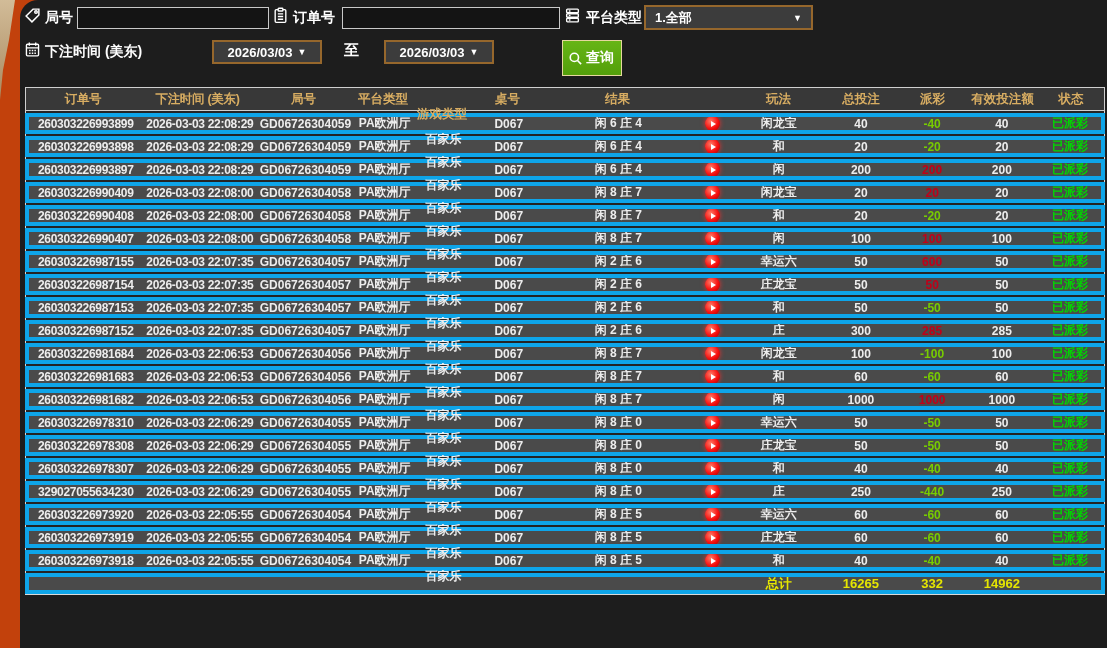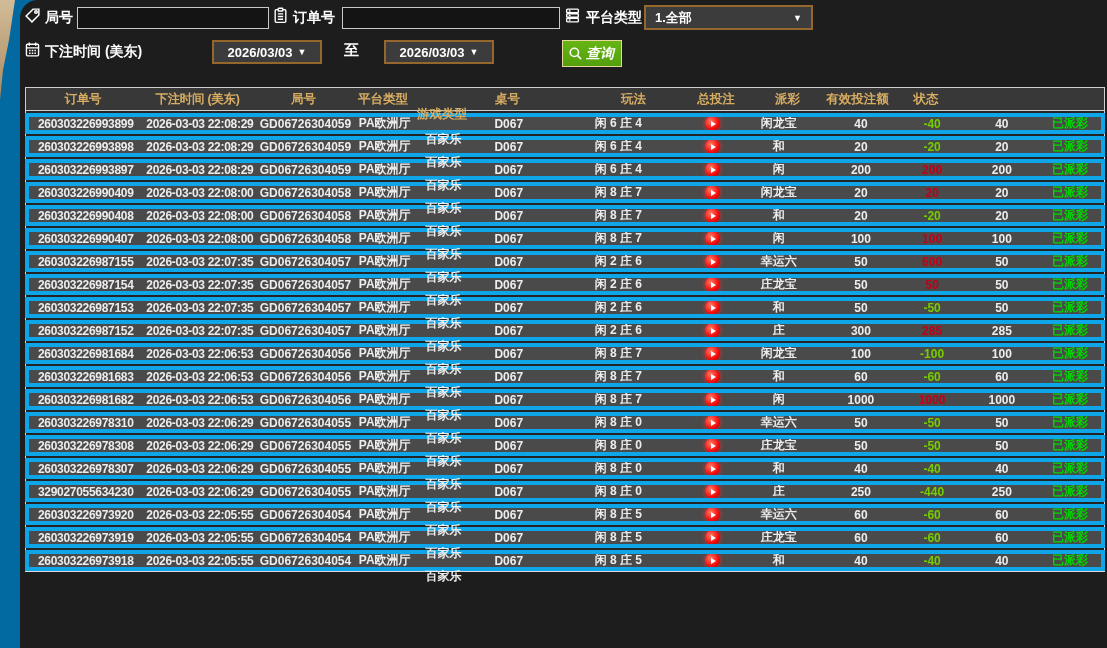--- a/index.html
+++ b/index.html
@@ -1,36 +1,36 @@
 <!DOCTYPE html>
 <html><head>
 <meta charset="utf-8">
 <style>
   html,body{margin:0;padding:0;background:#000;}
-  .stage{position:relative;width:1107px;height:648px;background:#0369a1;overflow:hidden;
+  .stage{position:relative;width:1107px;height:648px;background:#c2410c;overflow:hidden;
          font-family:"Liberation Sans","DejaVu Sans",sans-serif;-webkit-font-smoothing:antialiased;}
   
   .wedge{position:absolute;left:0;top:0;width:15px;height:100px;
          background:linear-gradient(180deg,#d2bc98,#a98a60);
          clip-path:polygon(0 0,100% 0,60% 40%,20% 70%,0 100%);}
   .panel{position:absolute;left:20px;top:0;width:1087px;height:648px;background:#1d1d1d;
          border-top-left-radius:18px;}
   
   .abs{position:absolute;}
   .lbl{color:#fff;font-weight:bold;font-size:14px;line-height:16px;white-space:nowrap;}
   .ficon{width:17px;height:17px;display:block;}
   .txt{position:absolute;background:#141414;border:1px solid #c9c9c9;height:20px;
        color:#eee;font-size:12px;padding:0 5px;box-sizing:content-box;outline:none;}
   .select{position:absolute;background:#3c3c3c;border:2px solid #96672c;display:flex;
           align-items:center;color:#fff;font-weight:bold;font-size:13px;box-sizing:border-box;
           cursor:default;}
   .select .arrow{margin-left:auto;font-size:9px;color:#fff;}
   .qbtn{position:absolute;display:flex;align-items:center;gap:3px;background:linear-gradient(#66b515,#539f0b);
-        border:1px solid #e6d79e;color:#fff;font-weight:bold;font-size:14px;height:27px;
-        padding:0 7px 0 5px;cursor:pointer;font-style:italic;}
+        border:1px solid #e6d79e;color:#fff;font-weight:bold;font-size:14px;height:36px;
+        padding:0 7px 0 5px;cursor:pointer;}
   
   .table{position:absolute;left:25px;top:88px;width:1078px;background:#242424;
          border:1px solid #d9d9d9;border-top:none;box-sizing:content-box;}
   .thead{display:flex;height:22px;background:#383838;border:1px solid #cfcfcf;
          margin:-1px -1px 0 -1px;align-items:center;}
   .row{display:flex;height:21px;margin-top:2px;background:#4a4a4a;border:4px solid #0ea5e9;
        margin-left:-1px;margin-right:-1px;align-items:center;box-sizing:border-box;}
   .row:last-child{margin-bottom:0;}
   .cell{display:flex;align-items:center;justify-content:center;text-align:center;
         font-size:12px;font-weight:bold;color:#ededed;overflow:hidden;white-space:nowrap;
@@ -126,20 +126,21 @@
   </button>
 
   <div class="table">
     <div class="thead" id="thead">
         <span class="cell c1">订单号</span>
         <span class="cell c2">下注时间 (美东)</span>
         <span class="cell c3">局号</span>
         <span class="cell c4">平台类型</span>
         <span class="cell c5">游戏类型</span>
         <span class="cell c6">桌号</span>
+        <span class="cell c7">结果</span>
         <span class="cell c8"></span>
         <span class="cell c9">玩法</span>
         <span class="cell c10">总投注</span>
         <span class="cell c11">派彩</span>
         <span class="cell c12">有效投注额</span>
         <span class="cell c13">状态</span>
       </div>
     <div id="tbody">
         <div class="row">
           <span class="cell c1">260303226993899</span>
@@ -514,15 +515,30 @@
             <div class="play">
               <div class="tri"></div>
             </div>
           </span>
           <span class="cell c9">和</span>
           <span class="cell c10">40</span>
           <span class="cell c11 neg">-40</span>
           <span class="cell c12">40</span>
           <span class="cell c13 status">已派彩</span>
         </div>
+        <div class="row total">
+          <span class="cell c1"></span>
+          <span class="cell c2"></span>
+          <span class="cell c3"></span>
+          <span class="cell c4"></span>
+          <span class="cell c5"></span>
+          <span class="cell c6"></span>
+          <span class="cell c7"></span>
+          <span class="cell c8"></span>
+          <span class="cell c9">总计</span>
+          <span class="cell c10">16265</span>
+          <span class="cell c11">332</span>
+          <span class="cell c12">14962</span>
+          <span class="cell c13"></span>
+        </div>
       </div>
   </div>
 </div>
 
 </body></html>

